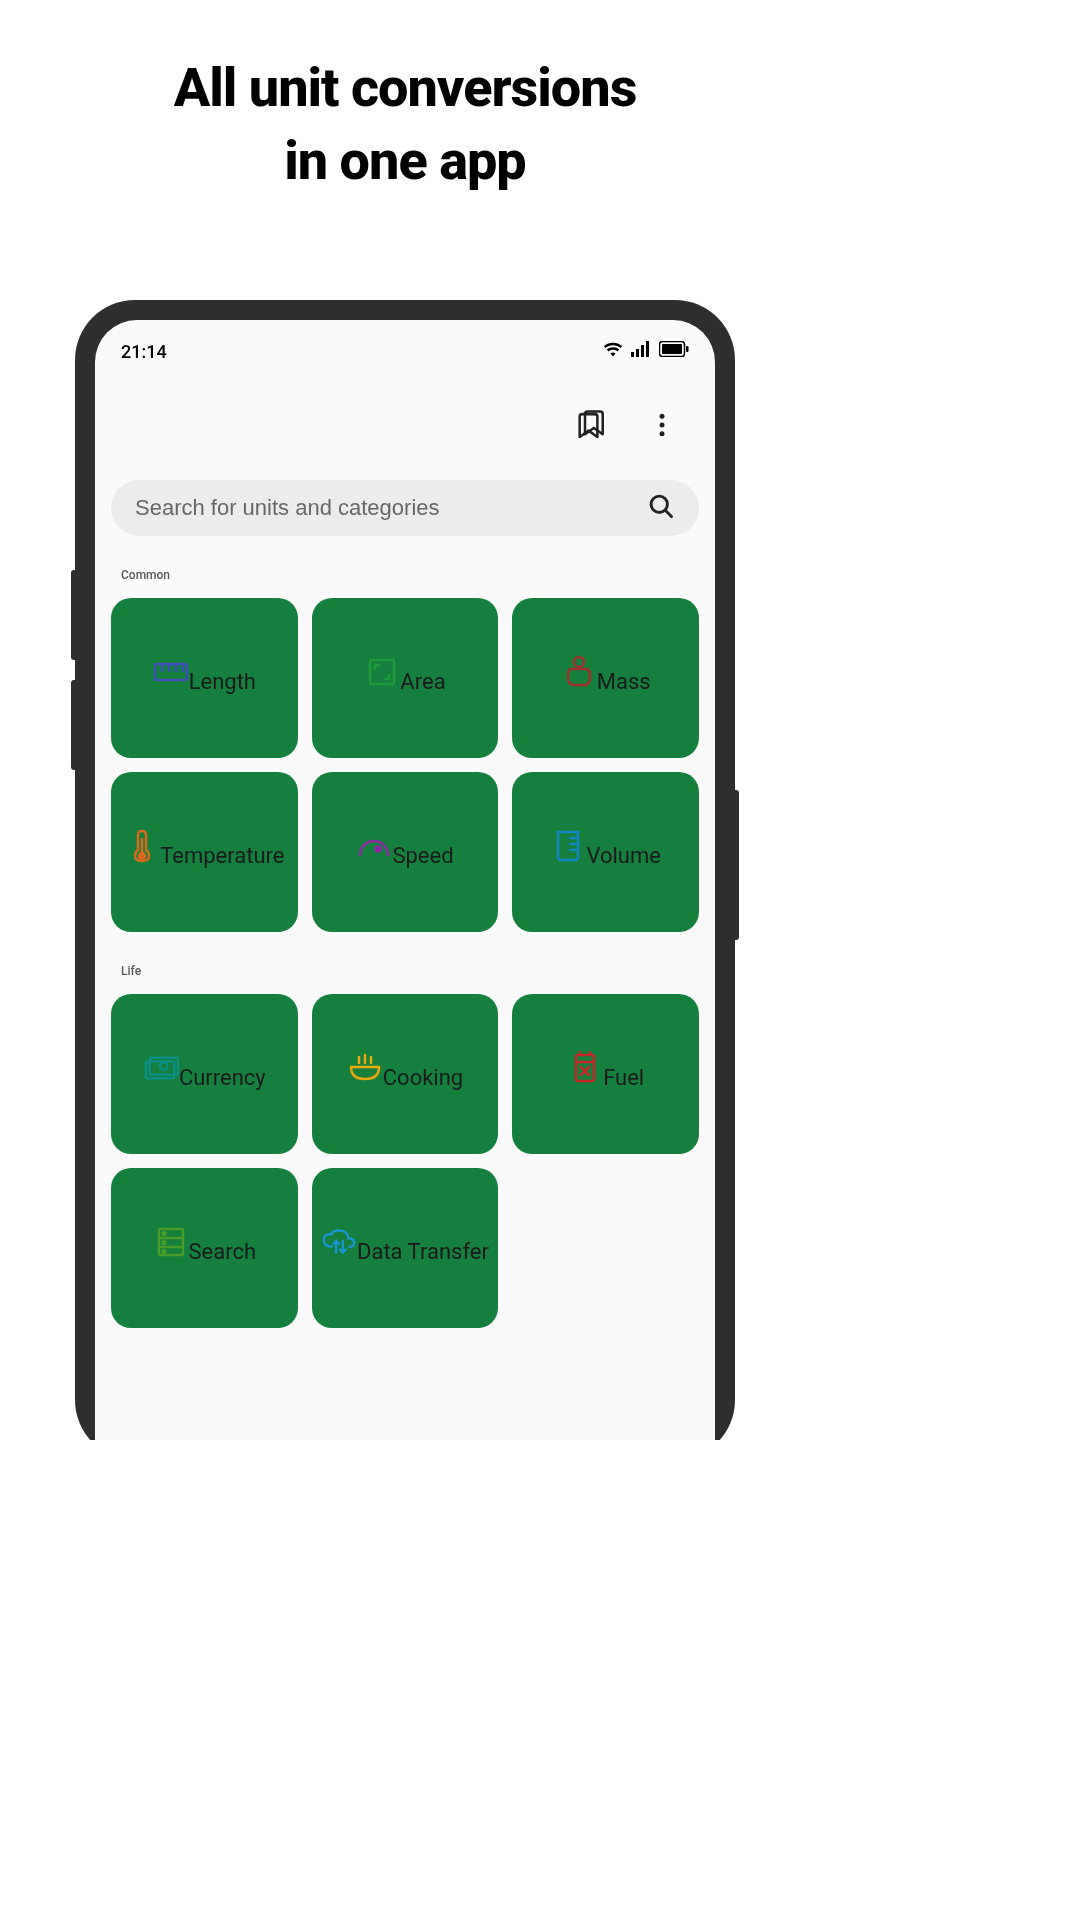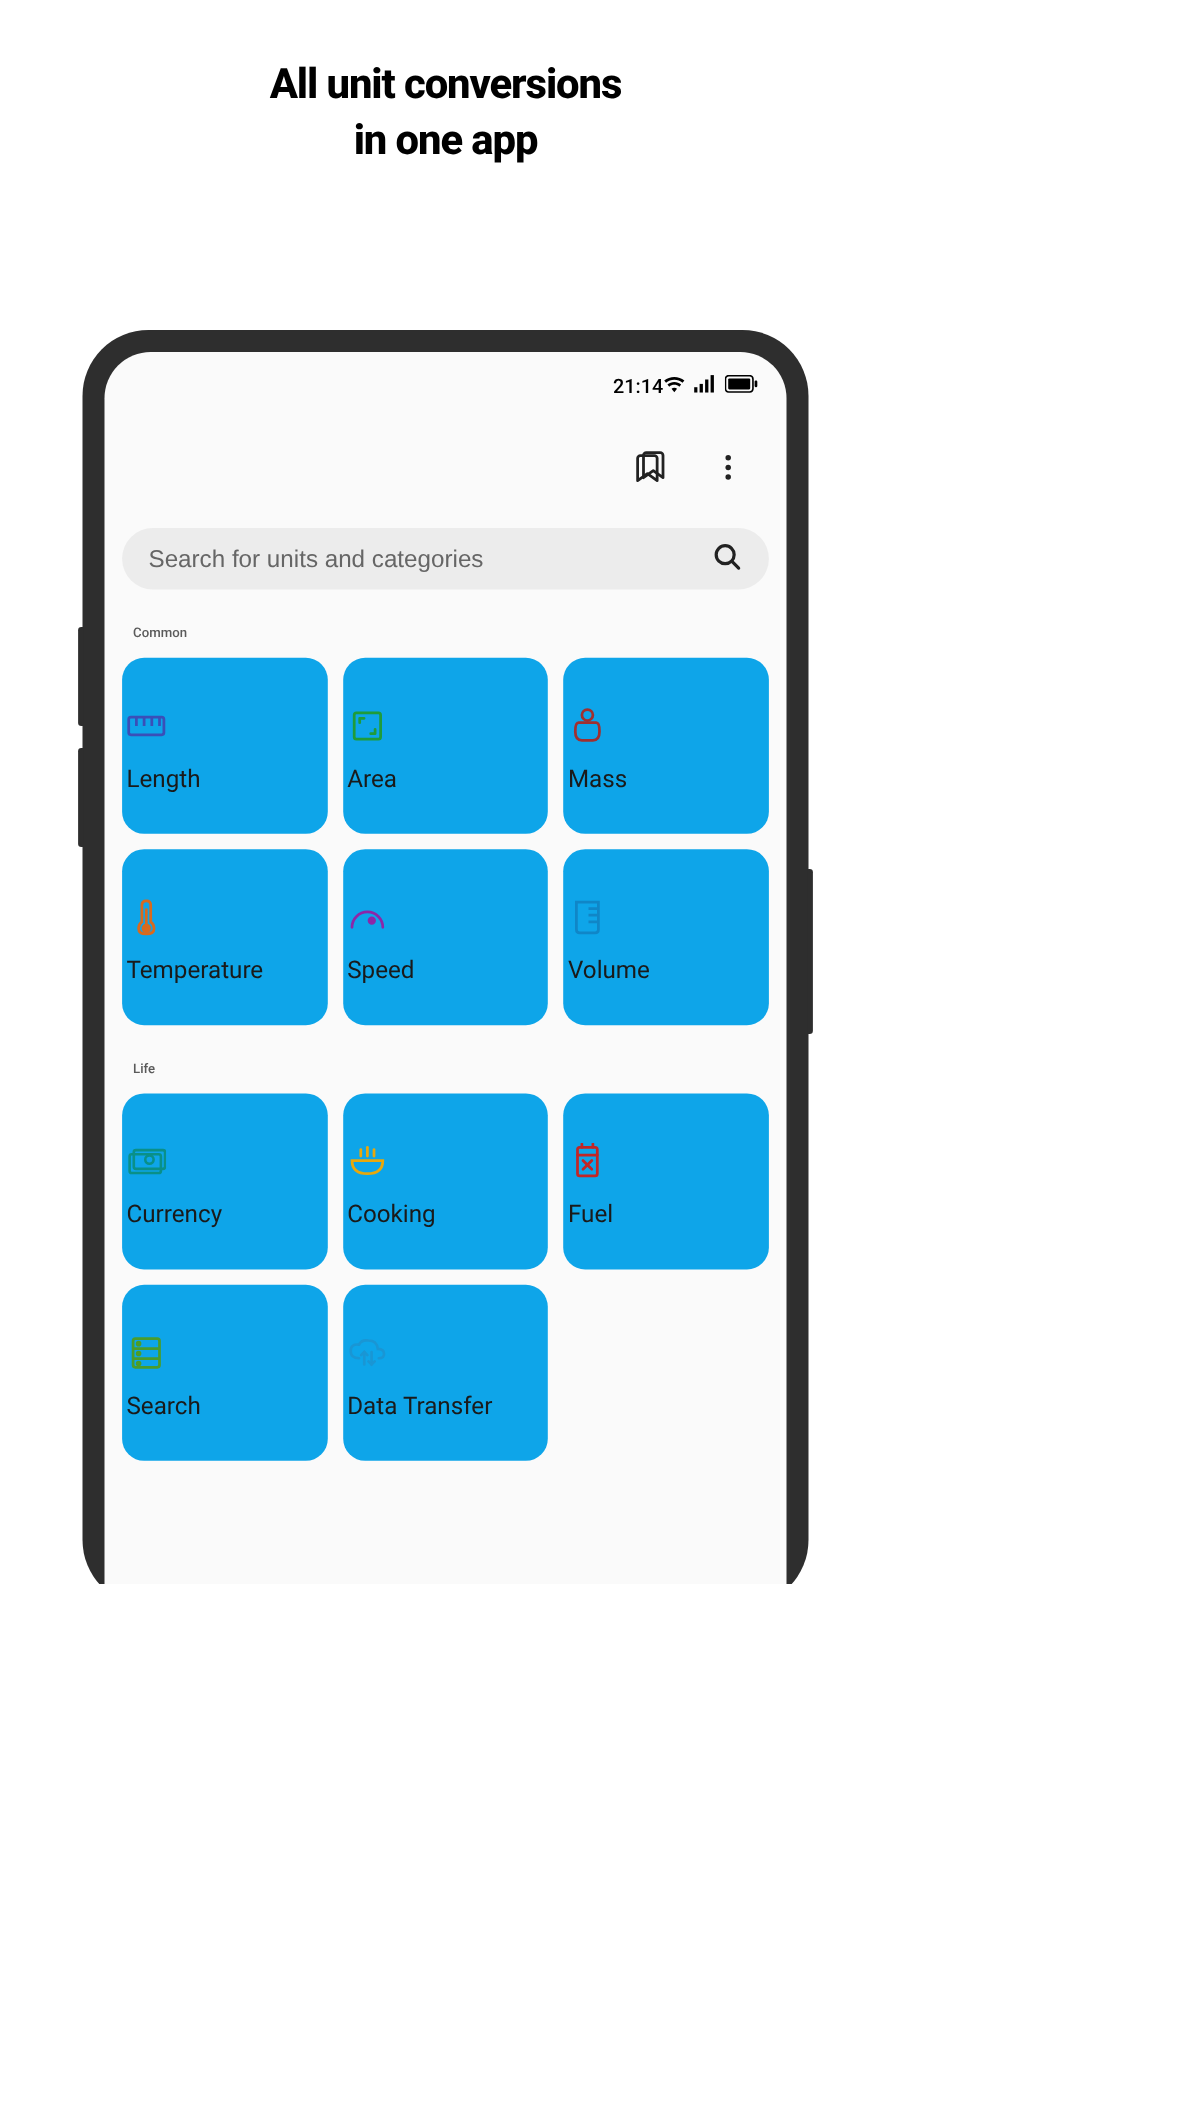--- a/index.html
+++ b/index.html
@@ -5,21 +5,21 @@
   * { box-sizing: border-box; margin: 0; padding: 0; }
   body {
     font-family: -apple-system, BlinkMacSystemFont, "Segoe UI", Roboto, Helvetica, Arial, sans-serif;
     background: #ffffff;
     width: 810px;
     height: 1440px;
     position: relative;
   }
   .headline {
     text-align: center;
-    font-size: 38px;
+    font-size: 54px;
     font-weight: 800;
     color: #000;
     letter-spacing: -1px;
     padding-top: 52px;
     line-height: 1.35;
   }
   .phone-wrap {
     position: absolute;
     left: 50%;
     transform: translateX(-50%);
@@ -42,21 +42,21 @@
   .screen {
     width: 100%;
     height: 100%;
     background: #fafafa;
     border-radius: 42px 42px 0 0;
     overflow: hidden;
     position: relative;
   }
   .status-bar {
     display: flex;
-    justify-content: flex-end;
+    justify-content: space-between;
     align-items: center;
     padding: 14px 26px 0 26px;
     height: 48px;
   }
   .status-time { font-size: 18px; font-weight: 500; color: #000; }
   .status-icons { display: flex; align-items: center; gap: 8px; }
   .app-bar {
     display: flex;
     justify-content: flex-end;
     align-items: center;
@@ -88,25 +88,25 @@
     color: #5a5a5a;
     padding: 32px 26px 16px 26px;
   }
   .grid {
     display: grid;
     grid-template-columns: repeat(3, 1fr);
     gap: 14px;
     padding: 0 16px;
   }
   .tile {
-    background: #0ea5e9;
+    background: #15803d;
     border-radius: 20px;
     display: flex;
-    flex-direction: column;
-    align-items: flex-start;
+    flex-direction: row;
+    align-items: center;
     justify-content: center;
     padding: 36px 4px 30px 4px;
     cursor: pointer;
     min-height: 160px;
   }
   .tile .tile-icon { width: 36px; height: 36px; margin-bottom: 18px; display:flex;align-items:center;justify-content:center;}
   .tile .tile-label { font-size: 22px; color: #1a1a1a; font-weight: 400; white-space: nowrap; }
 </style>
 </head>
 <body>

